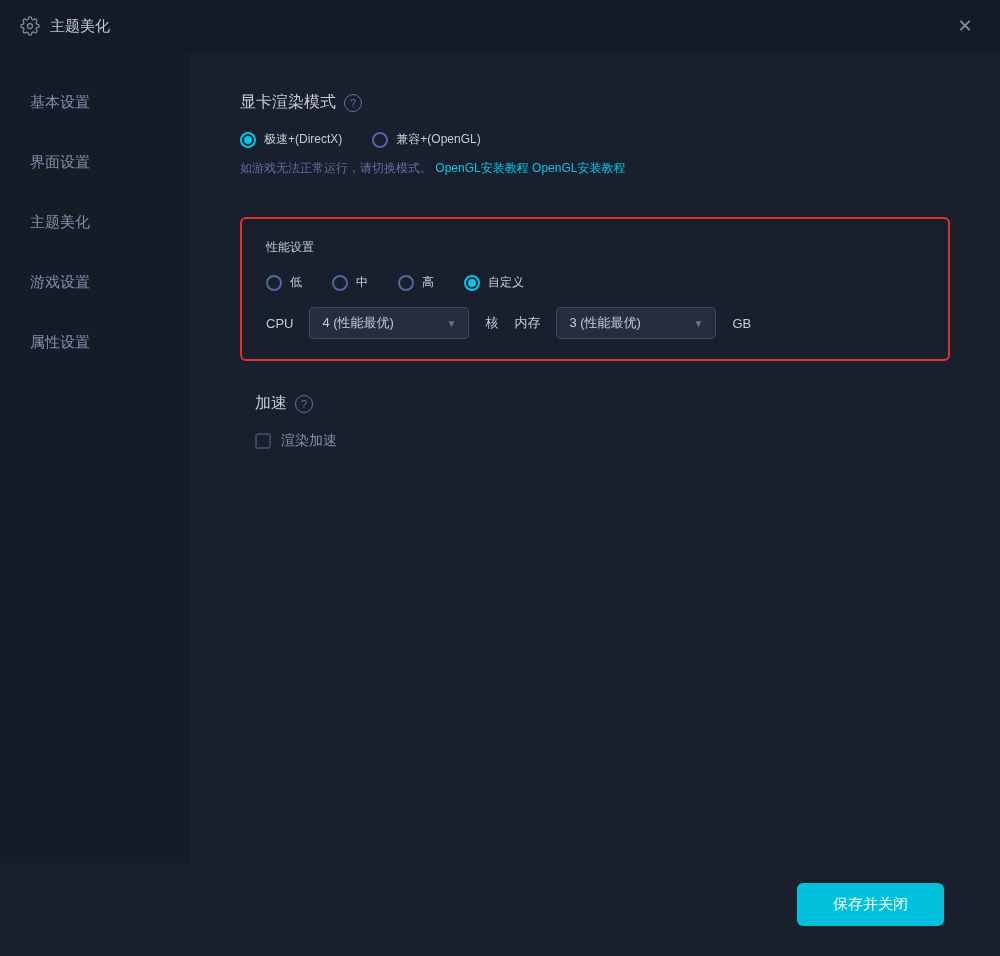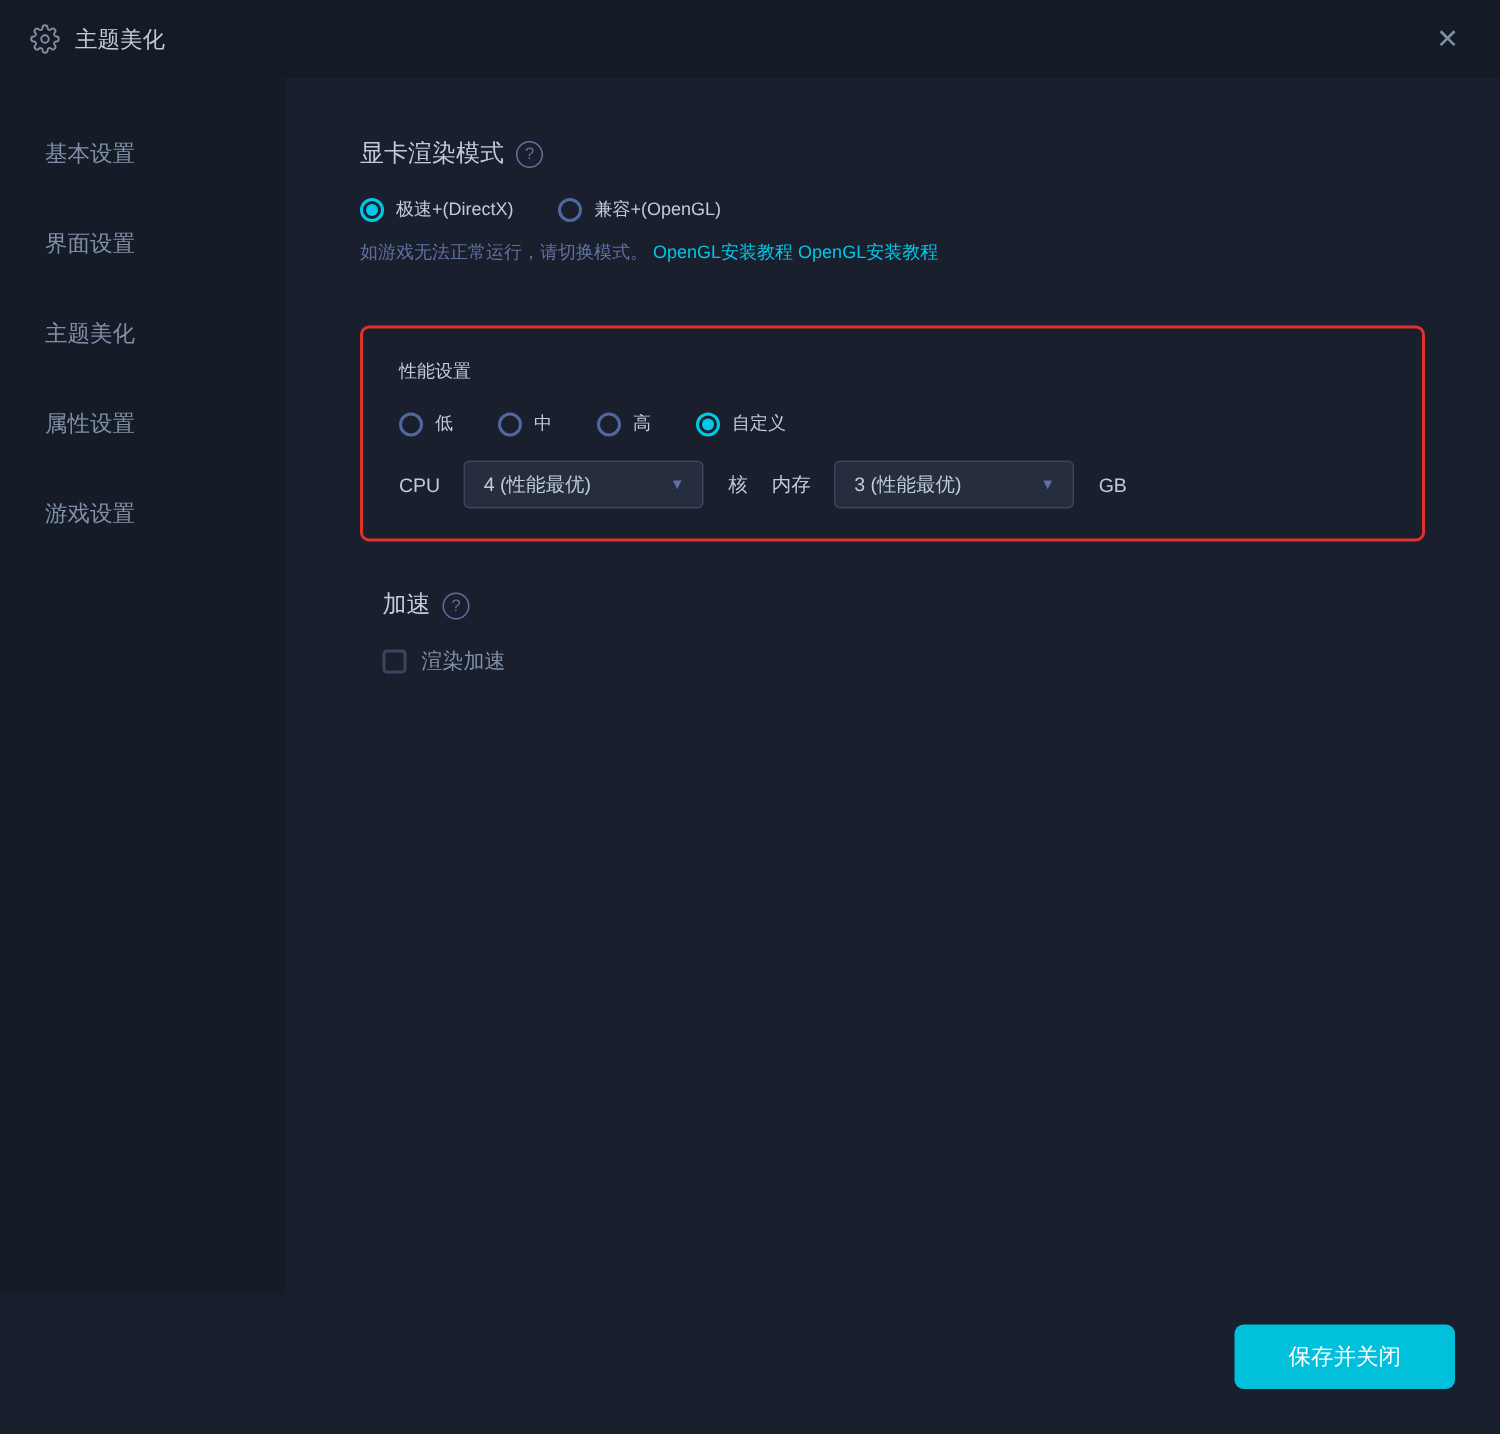--- a/index.html
+++ b/index.html
@@ -273,21 +273,21 @@
       border: 2px solid #3a4560;
       border-radius: 3px;
       background: transparent;
       flex-shrink: 0;
     }
 
     
     .footer {
       display: flex;
       justify-content: flex-end;
-      padding: 20px 30px 30px;
+      padding: 20px 56px 30px;
     }
 
     .save-btn {
       background: #00c0dc;
       color: #fff;
       border: none;
       border-radius: 6px;
       padding: 12px 36px;
       font-size: 15px;
       cursor: pointer;
@@ -322,24 +322,24 @@
       <div class="sidebar-item">
         <span>基本设置</span>
       </div>
       <div class="sidebar-item">
         <span>界面设置</span>
       </div>
       <div class="sidebar-item">
         <span>主题美化</span>
       </div>
       <div class="sidebar-item">
+        <span>游戏设置</span>
+      </div>
+      <div class="sidebar-item">
         <span>属性设置</span>
-      </div>
-      <div class="sidebar-item">
-        <span>游戏设置</span>
       </div>
     </div>
 
     <div class="content">
 
       <div class="section">
         <div class="section-title">
           <span>显卡渲染模式</span>
           <span class="help-icon">?</span>
         </div>

